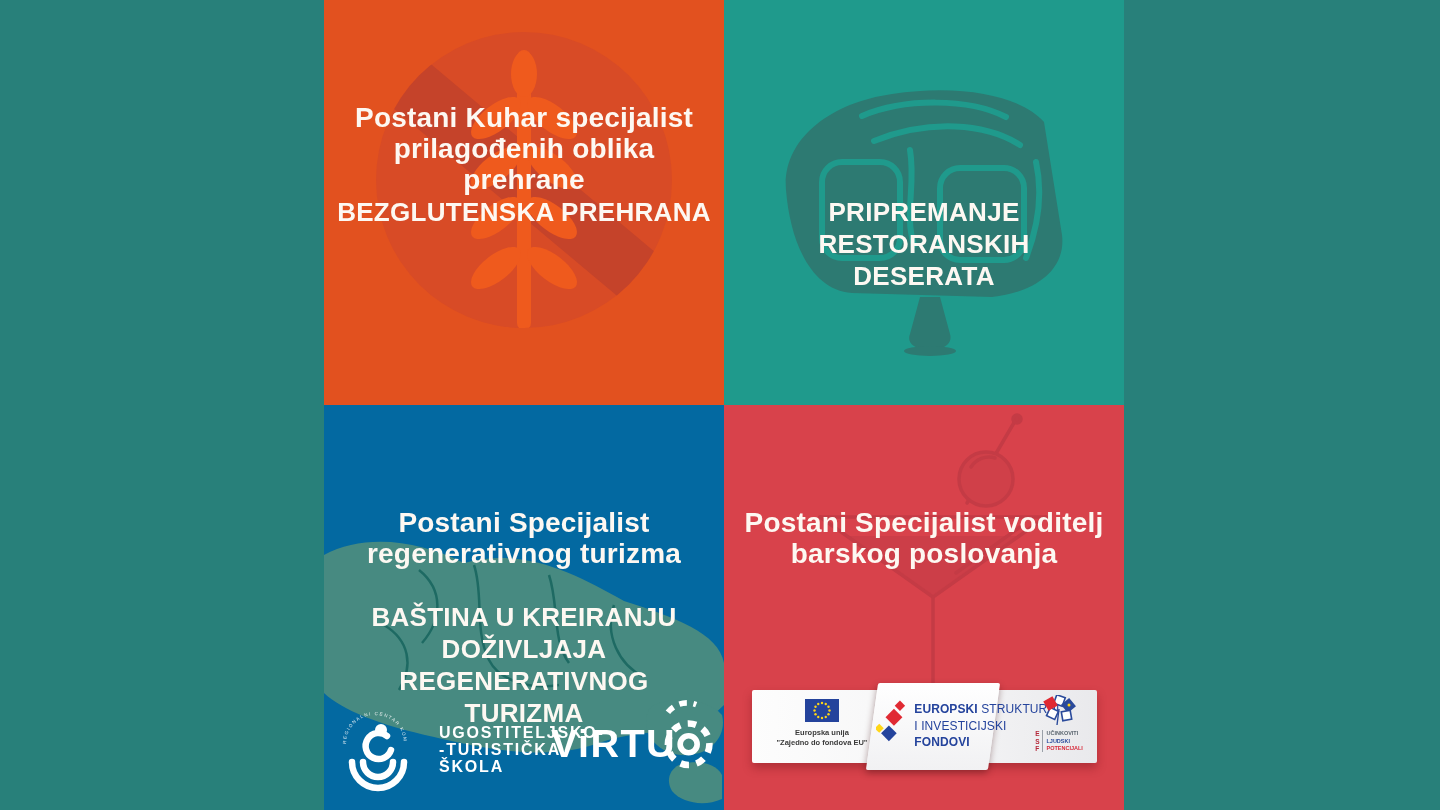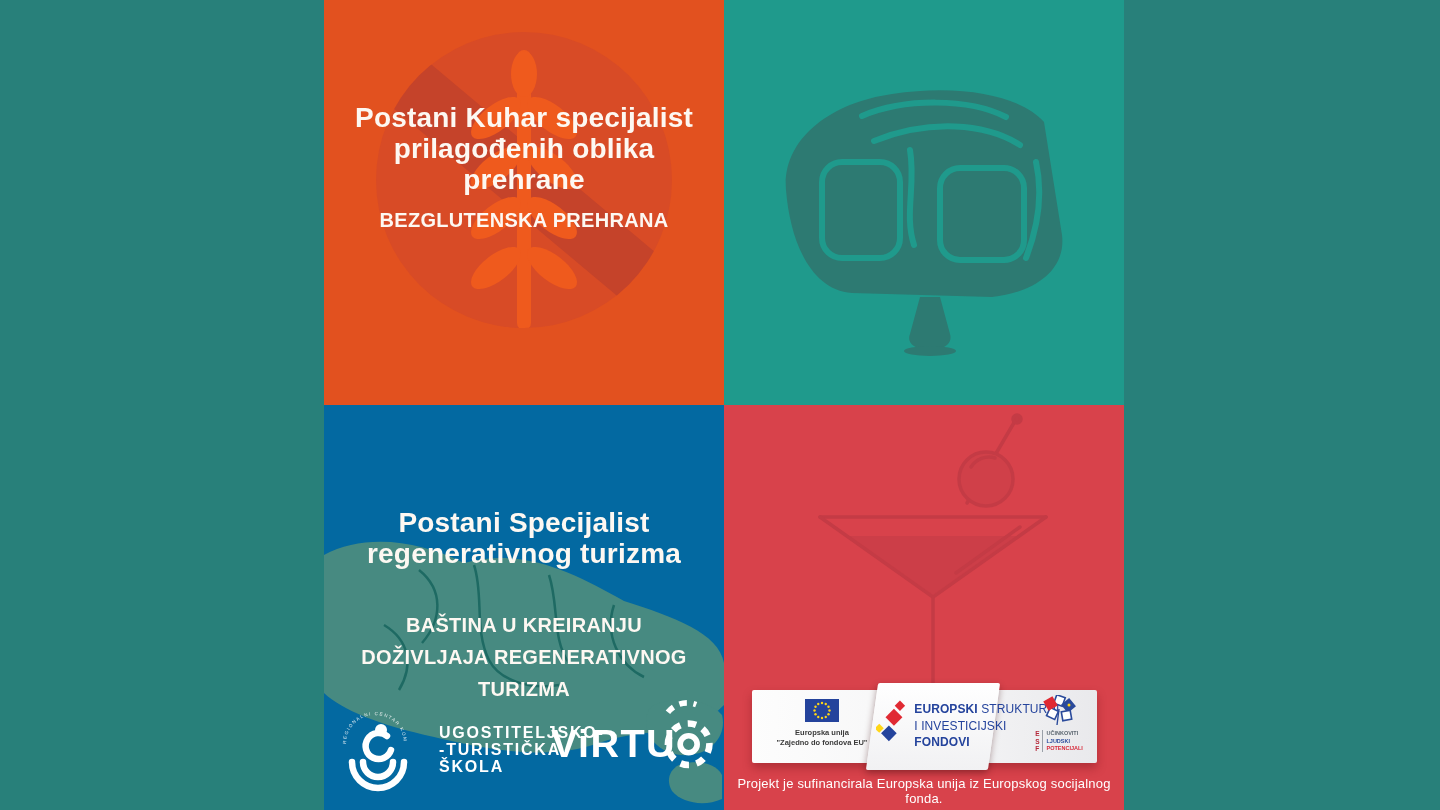--- a/index.html
+++ b/index.html
@@ -19,22 +19,22 @@
   .q3{background:#0369a1;}
   .q4{background:#d8424b;}
   .bg-art{position:absolute;left:0;top:0;width:400px;height:405px;}
   .title{
     position:absolute;top:90px;left:6px;right:6px;
     font-size:28px;font-weight:700;line-height:31px;
     letter-spacing:.2px;white-space:pre-line;margin:12px;
   }
   .subtitle{
     position:absolute;top:188px;left:1px;right:1px;
-    font-size:20px;font-weight:700;line-height:32px;
-    letter-spacing:.3px;white-space:pre-line;margin:16px;
+    font-size:26px;font-weight:700;line-height:32px;
+    letter-spacing:.3px;white-space:pre-line;margin:8px;
   }
   
   .logo-row{position:absolute;left:0;right:0;bottom:14px;height:102px;}
   .school-logo{position:absolute;left:16px;top:2px;}
   .school-name{
     position:absolute;left:115px;top:30px;text-align:left;
     font-size:16px;font-weight:700;letter-spacing:1.8px;line-height:17px;
     white-space:pre-line;color:#ffffff;
   }
   .virtus{position:absolute;right:8px;top:0;}
@@ -116,20 +116,22 @@
       </g>
       <g fill="none" stroke="#1f9a8c" stroke-width="6" stroke-linecap="round">
         <path d="M138,116 C180,98 245,98 282,117"></path>
         <path d="M150,141 C205,119 262,123 296,145"></path>
         <rect x="98" y="162" width="78" height="96" rx="20"></rect>
         <rect x="216" y="168" width="84" height="92" rx="20"></rect>
         <path d="M186,150 C192,185 180,214 190,245"></path>
         <path d="M312,162 C320,198 312,232 302,258"></path>
       </g>
     </svg>
+    <h3 class="subtitle">PRIPREMANJE RESTORANSKIH
+DESERATA</h3>
   </section>
 
   <section class="quad q3">
     <svg class="bg-art" viewBox="0 0 400 405">
       <g fill="#478a81">
         <path d="M0,150 C40,128 95,135 140,158 C200,142 250,168 300,196 C350,212 395,228 400,258 L400,300 C370,332 320,322 275,338 C225,356 165,345 110,332 C55,320 18,305 0,288 Z"></path>
         <path d="M330,300 C355,290 385,295 398,310 C403,330 388,348 365,350 C340,352 322,335 322,318 C322,308 325,303 330,300 Z"></path>
         <path d="M355,360 C372,354 392,358 398,370 L398,394 C380,402 358,398 348,386 C342,376 345,365 355,360 Z"></path>
       </g>
       <g fill="none" stroke="#17655e" stroke-width="2.5" opacity=".85">
@@ -180,20 +182,22 @@
         <path d="M291,16 L243,98"></path>
         <circle cx="293" cy="14" r="4" fill="#c43b45"></circle>
         <circle cx="262" cy="74" r="27" fill="#d04049"></circle>
         <path d="M247,62 C252,54 262,50 271,53"></path>
         <path d="M96,112 L322,112"></path>
         <path d="M96,112 L209,192 L322,112"></path>
         <path d="M209,192 L209,286"></path>
         <path d="M296,122 L232,168"></path>
       </g>
     </svg>
+    <h2 class="title">Postani Specijalist voditelj
+barskog poslovanja</h2>
 
     <div class="ribbon">
       <div class="ribbon-base"></div>
       <div class="ribbon-mid"></div>
 
       <div class="eu-block">
         <svg class="eu-flag" width="34" height="23" viewBox="0 0 34 23">
           <rect width="34" height="23" fill="#24439c"></rect>
           <g fill="#ffd617">
             <circle cx="24.5" cy="11.5" r="1.2"></circle>
@@ -246,16 +250,15 @@
           <div class="esf-divider"></div>
           <div class="esf-lines">
             <div class="esf-l1">UČINKOVITI</div>
             <div class="esf-l2">LJUDSKI</div>
             <div class="esf-l3">POTENCIJALI</div>
           </div>
         </div>
       </div>
     </div>
 
-    <div class="fund-caption">Projekt je sufinancirala Europska unija iz Europskog socijalnog fonda.</div>
   </section>
 
 </div>
 
 </body></html>

